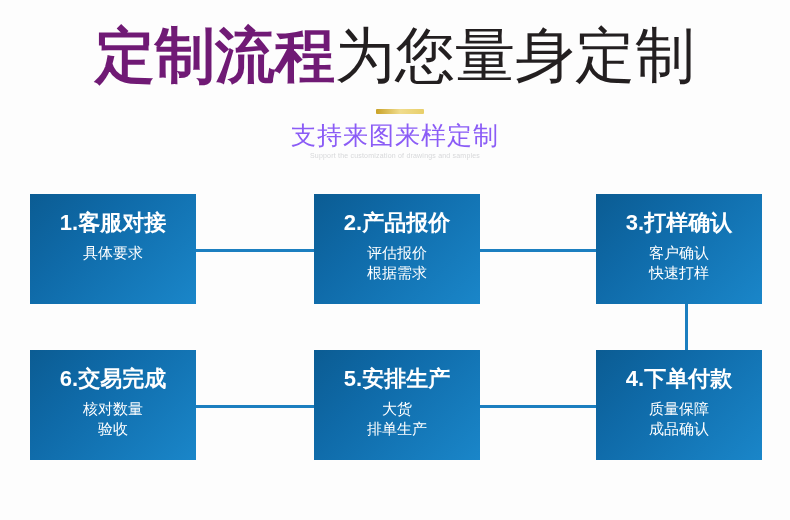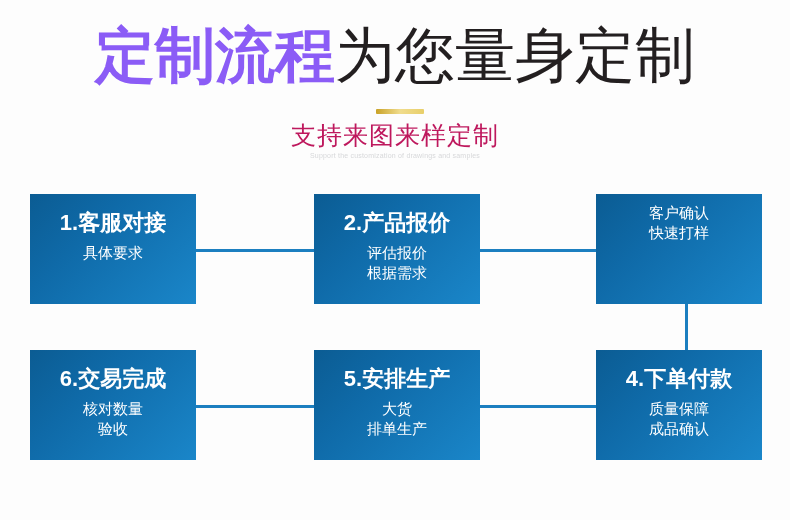--- a/index.html
+++ b/index.html
@@ -36,21 +36,21 @@
     left: 0;
     top: 26px;
     width: 790px;
     text-align: center;
     white-space: nowrap;
     line-height: 1;
   }
   .title-accent {
     font-size: 60px;
     font-weight: bold;
-    color: #8b5cf6;
+    color: #701a75;
     letter-spacing: 0px;
   }
   .title-rest {
     font-size: 60px;
     font-weight: normal;
     color: #231f20;
     letter-spacing: 0px;
   }
 
   .gold-divider {
@@ -63,21 +63,21 @@
     border-radius: 1px;
   }
 
   .subtitle {
     position: absolute;
     left: 0;
     top: 122px;
     width: 790px;
     text-align: center;
     font-size: 25px;
-    color: #be185d;
+    color: #8b5cf6;
     letter-spacing: 1px;
     line-height: 1.1;
     white-space: nowrap;
   }
 
   .subtitle-en {
     position: absolute;
     left: 0;
     top: 152px;
     width: 790px;
@@ -185,20 +185,21 @@
 
     <div class="step-box box-2">
       <div class="step-title">2.产品报价</div>
       <div class="step-lines">
         <div>评估报价</div>
         <div>根据需求</div>
       </div>
     </div>
 
     <div class="step-box box-3">
+      <div class="step-title">3.打样确认</div>
       <div class="step-lines">
         <div>客户确认</div>
         <div>快速打样</div>
       </div>
     </div>
 
     <div class="step-box box-6">
       <div class="step-title">6.交易完成</div>
       <div class="step-lines">
         <div>核对数量</div>

